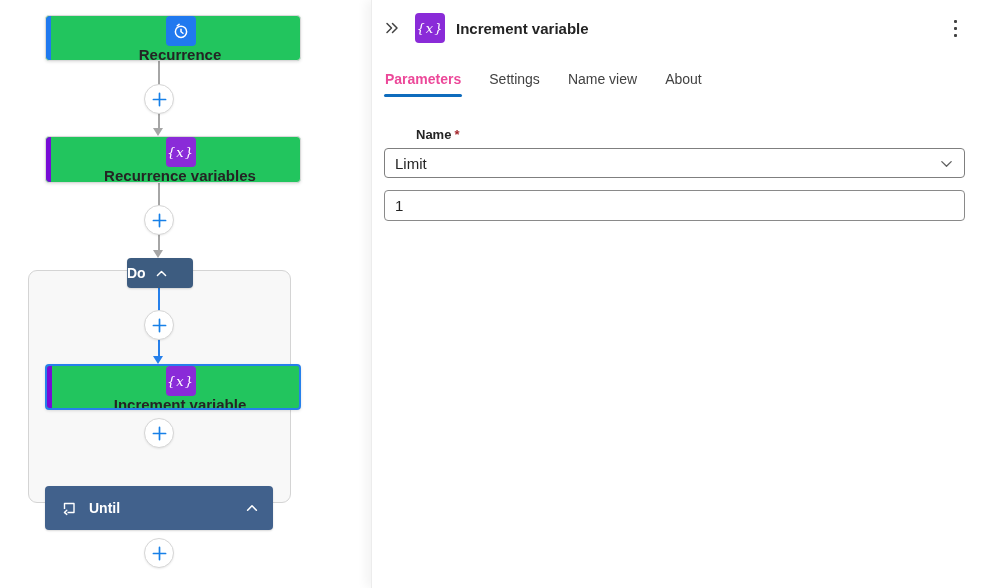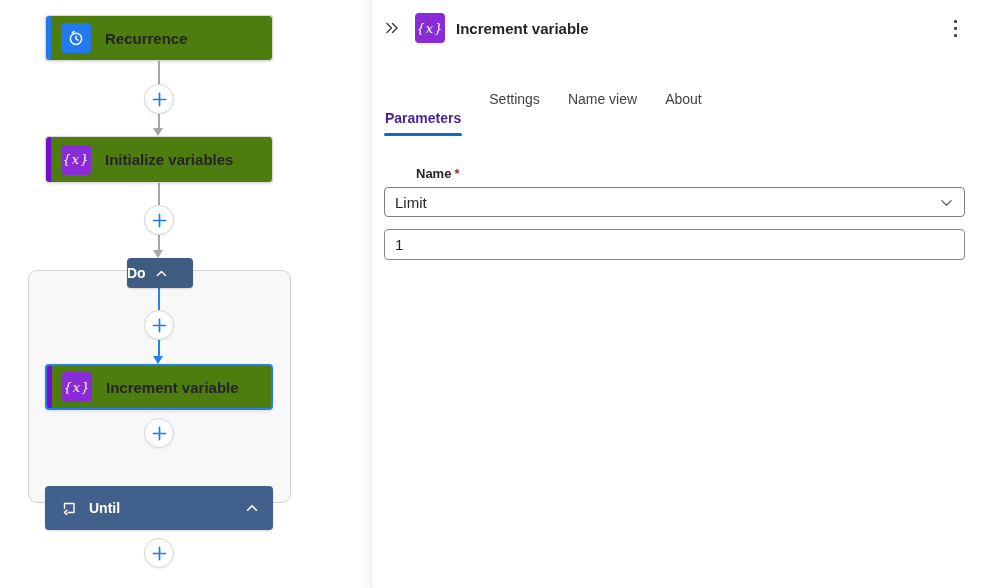--- a/index.html
+++ b/index.html
@@ -16,23 +16,23 @@
   .connector.blue { background:#2680eb; }
   .arrowhead { position:absolute; width:0; height:0;
     border-left:5px solid transparent; border-right:5px solid transparent;
     border-top:8px solid #a6a6a6; }
   .arrowhead.blue { border-top-color:#2680eb; }
 
   .plus-btn { position:absolute; width:30px; height:30px; border-radius:50%;
     background:#fff; border:1px solid #d6d6d6; box-shadow:0 1px 2px rgba(0,0,0,.08);
     display:flex; align-items:center; justify-content:center; cursor:pointer; }
 
-  .node { position:absolute; width:228px; height:46px; background:#4d7c0f;
+  .node { position:absolute; width:256px; height:46px; background:#22c55e;
     border:1px solid #d9d9d9; border-radius:4px; box-shadow:0 1px 3px rgba(0,0,0,.12);
-    display:flex; align-items:center; cursor:pointer; overflow:hidden; }
+    display:flex; align-items:center; cursor:pointer; overflow:hidden;flex-direction:column; }
   .node.selected { border:2px solid #2680eb; }
   .node-accent { position:absolute; left:0; top:0; bottom:0; width:5px; border-radius:4px 0 0 4px; }
   .node.selected .node-accent { border-radius:2px 0 0 2px; }
   .node-icon { width:30px; height:30px; border-radius:4px; margin-left:15px; flex:0 0 auto;
     display:flex; align-items:center; justify-content:center; color:#fff; }
   .accent-blue   { background:#2079ef; }
   .accent-purple { background:#770bd6; }
   .icon-blue     { background:#2079ef; }
   .icon-purple   { background:#8a2bd8; }
   .node-label { margin-left:14px; font-size:15px; font-weight:600; color:#242424; white-space:nowrap; }
@@ -55,21 +55,21 @@
   .op-icon { width:30px; height:30px; border-radius:4px; background:#8a2bd8; color:#fff;
     display:flex; align-items:center; justify-content:center; }
   .panel-title { font-size:15px; font-weight:600; color:#242424; }
   .kebab-btn { margin-left:auto; width:24px; height:26px; background:none; border:none;
     display:flex; flex-direction:column; align-items:center; justify-content:center; gap:4px; cursor:pointer; }
   .kebab-btn span { width:3px; height:3px; background:#424242; border-radius:1px; }
 
   .tabs { display:flex; gap:26px; margin:22px 0 0 12px; }
   .tab { font-size:14px; color:#424242; padding:6px 1px 10px; position:relative; cursor:pointer;
     background:none; border:none; font-family:inherit; }
-  .tab.active { font-weight:700; color:#4c1d95;margin-top:39px; }
+  .tab.active { font-weight:700; color:#ec4899; }
   .tab.active::after { content:""; position:absolute; left:0; right:0; bottom:0; height:3px;
     background:#0f6cbd; border-radius:2px; }
 
   .form { padding:30px 16px 0 12px; }
   .field-label { font-size:13px; font-weight:600; color:#242424; margin-bottom:6px;padding-left:32px; }
   .required-marker { color:#a4262c; margin-left:3px; font-weight:600; }
   .combobox { height:30px; border:1px solid #7f7f7f; border-radius:4px; display:flex;
     align-items:center; justify-content:space-between; padding:8px 10px; font-size:15px;
     color:#242424; margin-bottom:12px; cursor:pointer; background:#fff; }
   .text-input { display:block; width:100%; height:31px; border:1px solid #8a8a8a; border-radius:4px;
@@ -107,21 +107,21 @@
       <svg width="15" height="15" viewBox="0 0 16 16" stroke="#1780e8" stroke-width="1.8" stroke-linecap="round">
           <path d="M8 1.5 V14.5 M1.5 8 H14.5"></path>
         </svg>
     </button>
 
     <div class="node" style="left:45px; top:136px; height:47px;">
       <span class="node-accent accent-purple"></span>
       <span class="node-icon icon-purple">
         <span class="vx-glyph">{x}</span>
       </span>
-      <span class="node-label">Initialize variables</span>
+      <span class="node-label">Recurrence variables</span>
     </div>
 
     <button class="plus-btn" style="left:144px; top:205px;">
       <svg width="15" height="15" viewBox="0 0 16 16" stroke="#1780e8" stroke-width="1.8" stroke-linecap="round">
           <path d="M8 1.5 V14.5 M1.5 8 H14.5"></path>
         </svg>
     </button>
 
     <div class="scope-header do-bar">
       <span>Do</span>

